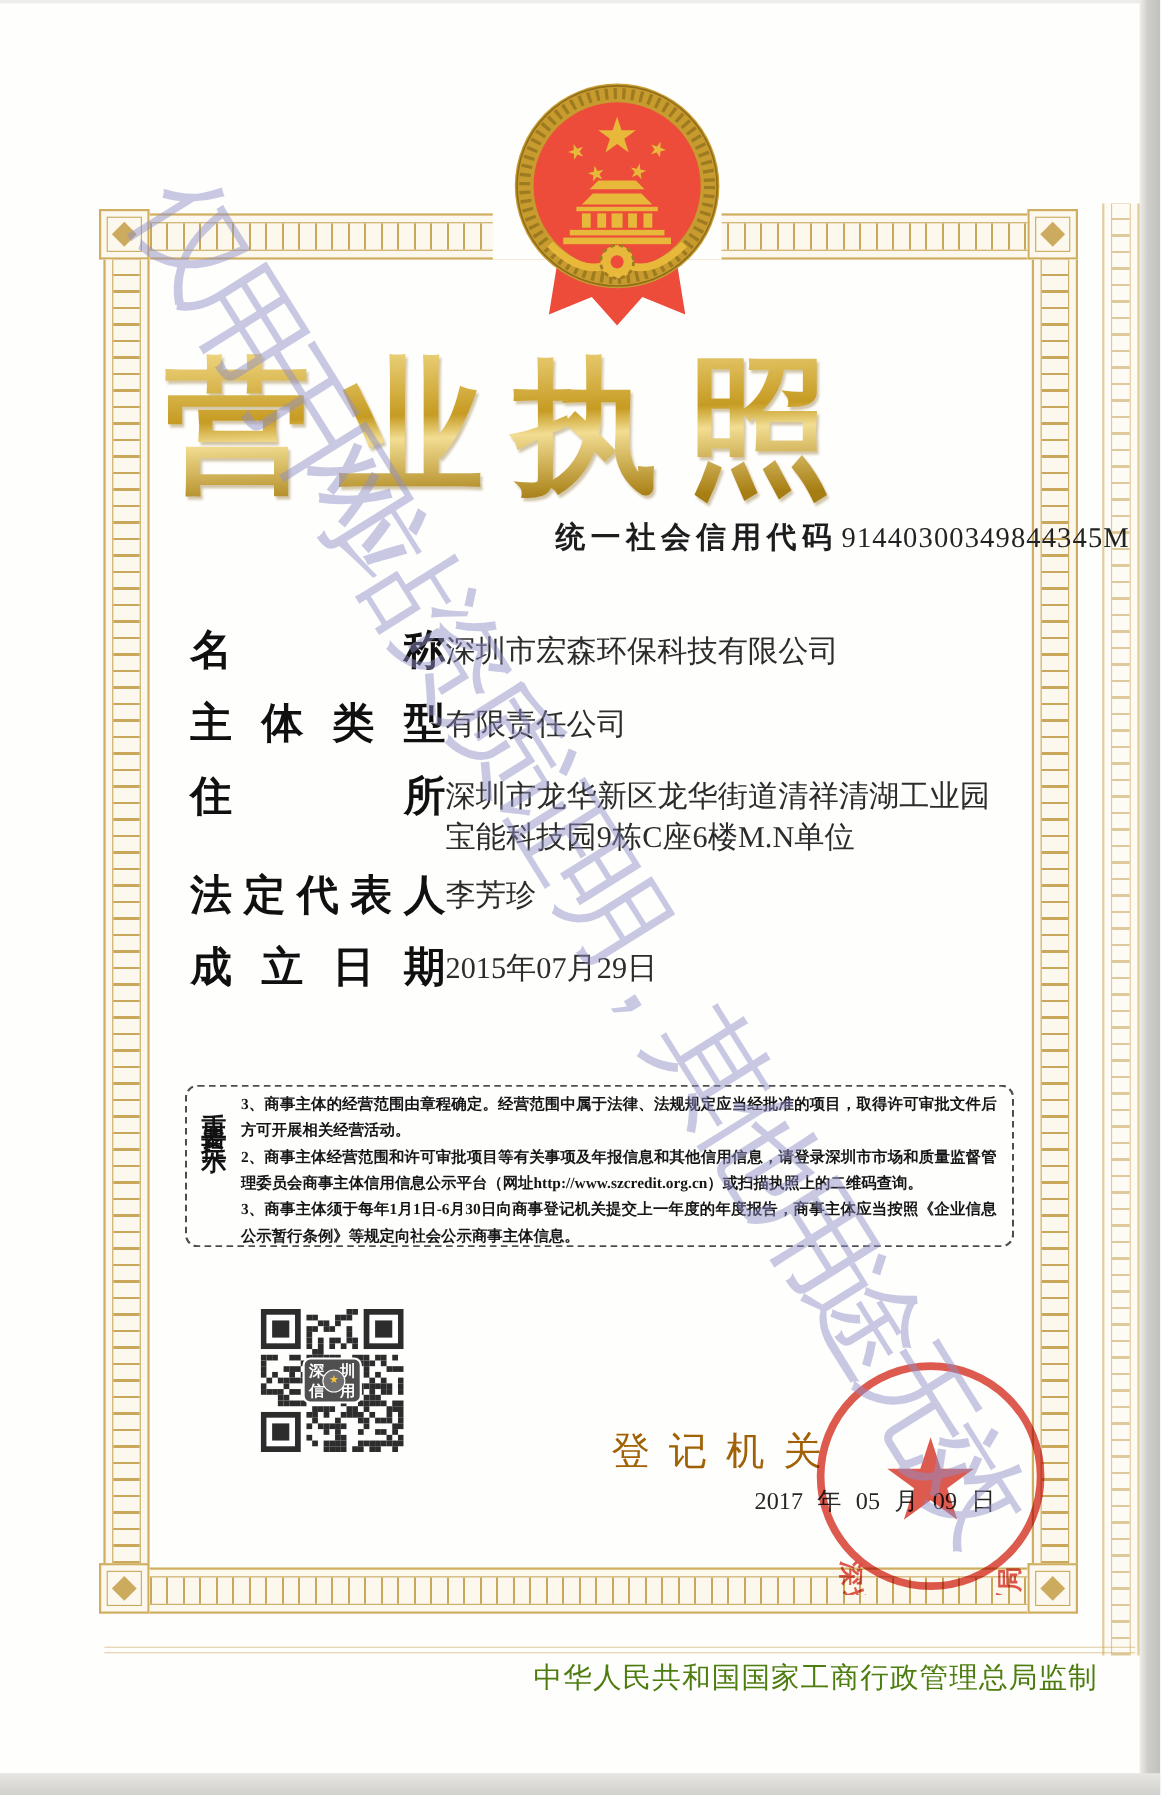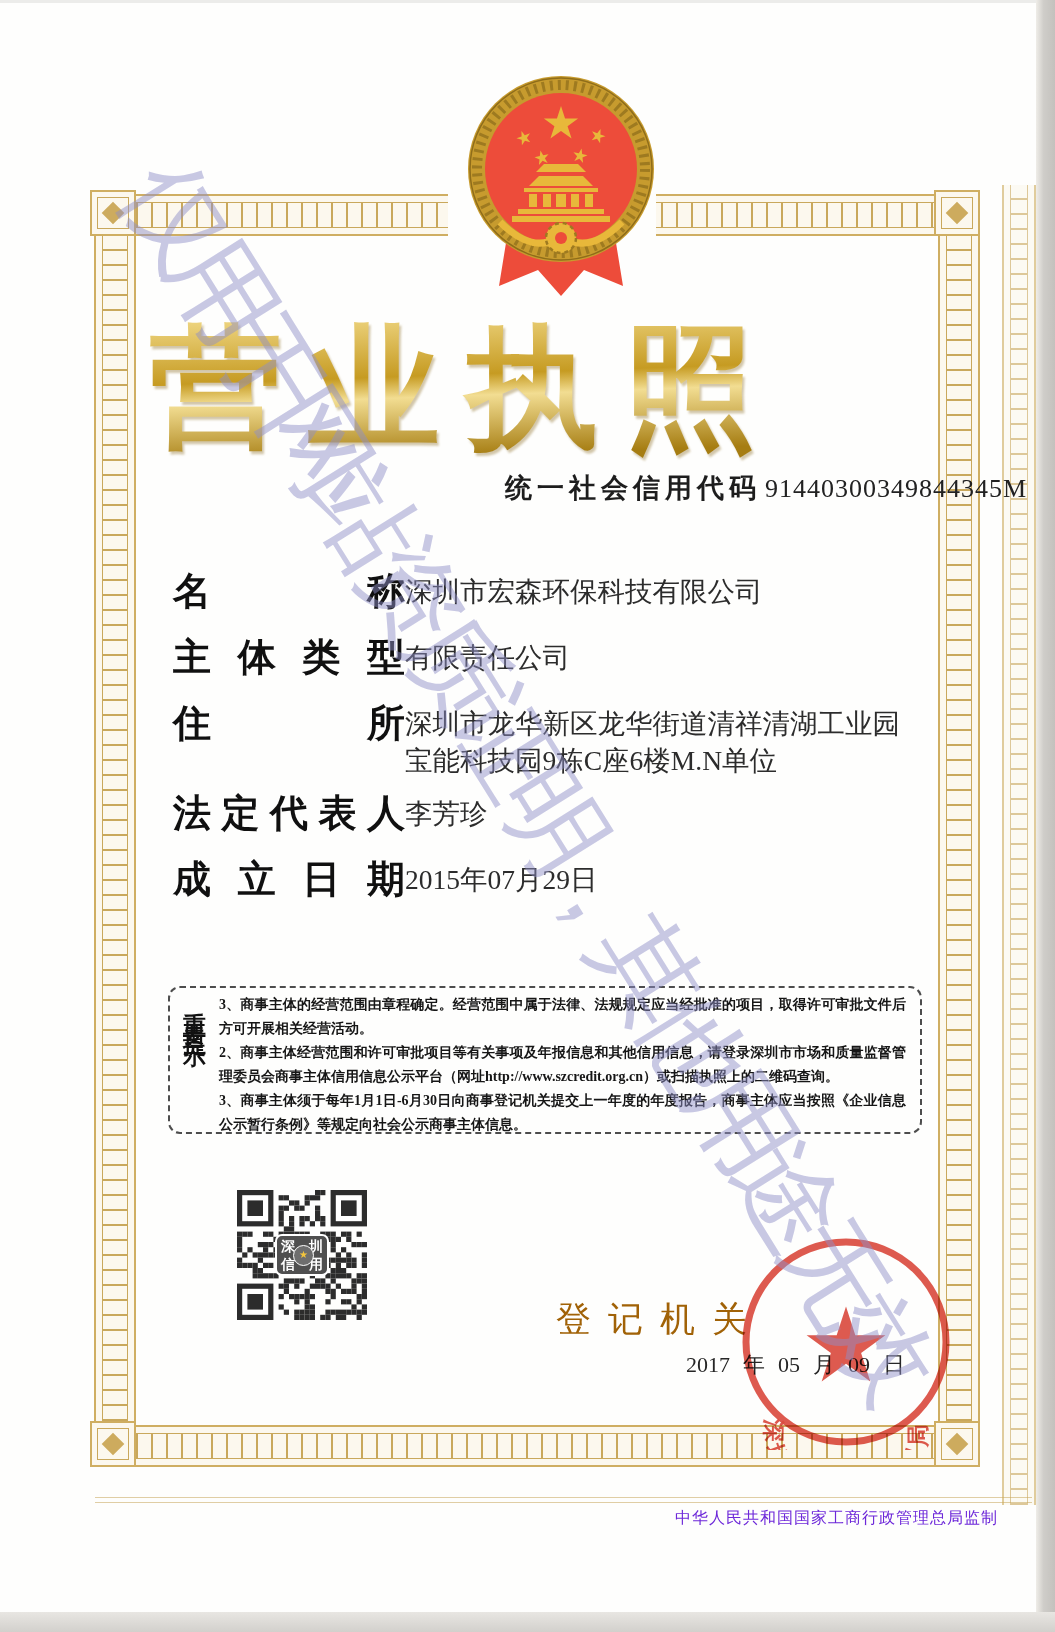--- a/index.html
+++ b/index.html
@@ -77,21 +77,21 @@
   
   .reg-label{position:absolute;left:556px;top:1296px;font-family:"Liberation Sans", sans-serif;
     font-weight:500;font-size:35px;letter-spacing:17px;color:#a16207;white-space:nowrap;}
   .issue-date{position:absolute;left:686px;top:1350px;font-size:22px;color:#262626;white-space:nowrap;}
   .issue-date span{margin-right:13px;}
 
   
   .seal{position:absolute;left:738px;top:1234px;mix-blend-mode:multiply;opacity:.9;}
 
   
-  .footer{position:absolute;right:57px;top:1508px;font-size:16px;letter-spacing:1px;color:#6d28d9;text-align:center;}
+  .footer{position:absolute;right:57px;top:1508px;font-size:26px;letter-spacing:1px;color:#4d7c0f;text-align:center;}
 
   
   .watermark{position:absolute;left:206px;top:136px;transform:rotate(58deg);transform-origin:0 0;
     font-family:"Liberation Sans", sans-serif;font-size:104px;letter-spacing:-15px;
     color:#8f8fc8;opacity:.48;white-space:nowrap;z-index:20;pointer-events:none;font-weight:400;}
 
   .emblem{position:absolute;left:466px;top:72px;z-index:3;}
 </style>
 </head>
 <body>

